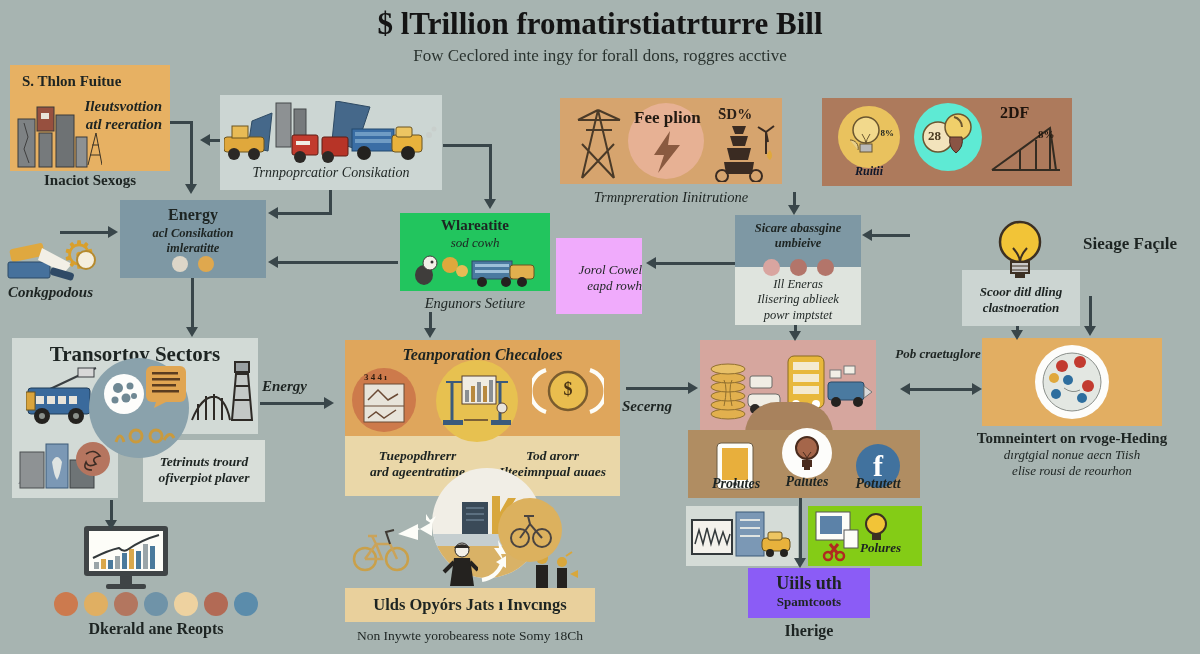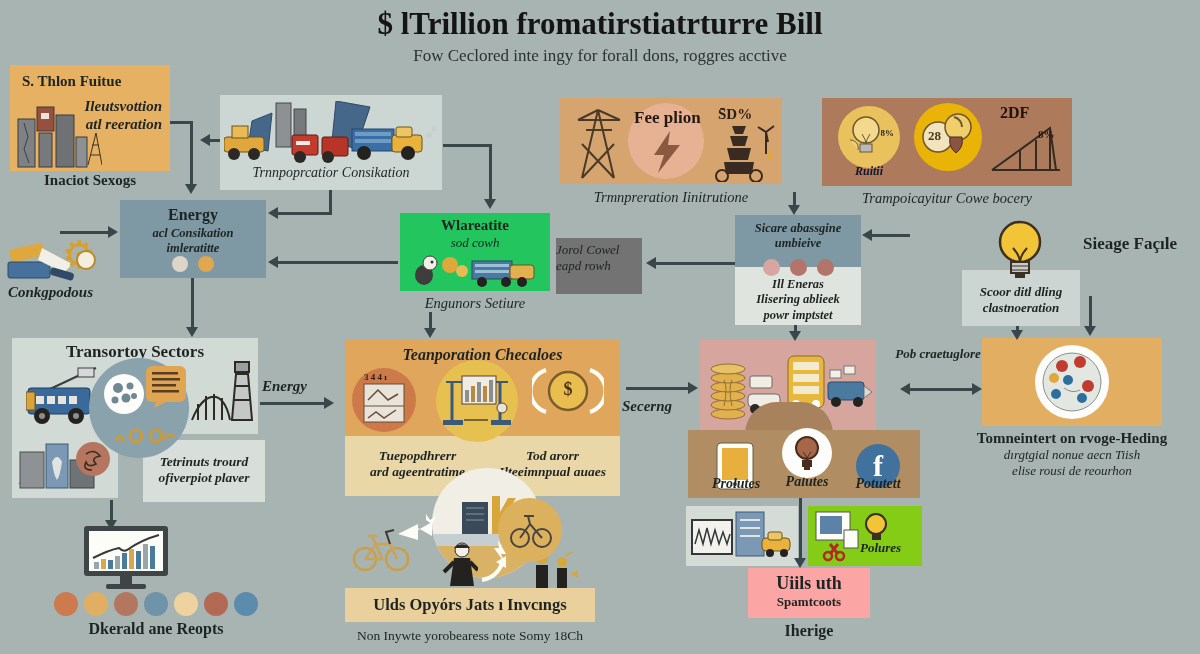--- a/index.html
+++ b/index.html
@@ -120,21 +120,21 @@
         <rect x="67" y="17" width="34" height="3" fill="#9cc0d8"></rect>
         <rect x="102" y="12" width="24" height="14" rx="3" fill="#e2b04e" stroke="#6a5420"></rect>
         <circle cx="74" cy="29" r="5" fill="#24221f"></circle>
           <circle cx="98" cy="29" r="5" fill="#24221f"></circle>
         <circle cx="114" cy="29" r="5" fill="#24221f"></circle>
       </svg>
     </div>
   </div>
   <div class="a i c" style="left:395px;top:295px;width:160px;font-size:14.5px">Engunors Setiure</div>
 
-  <div class="a i t" style="left:556px;top:238px;width:86px;height:52px;background:#737373;padding-top:4px;text-align:left;font-size:13px">
+  <div class="a i t" style="left:556px;top:238px;width:86px;height:52px;background:#f0abfc;padding-top:24px;text-align:right;font-size:13px">
     <div>Jorol Cowel</div>
     <div>eapd rowh</div>
   </div>
 
   <div class="a" style="left:560px;top:98px;width:222px;height:86px;background:#d6a46e">
     <div class="a" style="left:12px;top:6px">
       <svg width="56" height="76">
         <path d="M10 74 L26 6 L42 74 M10 74 L42 40 M42 74 L10 40 M14 26 H40 M6 16 H48 M26 6 L6 16 M26 6 L48 16" stroke="#4a3a28" stroke-width="2" fill="none"></path>
       </svg>
     </div>
@@ -164,51 +164,50 @@
     <div class="a circ" style="left:16px;top:8px;width:62px;height:62px;background:#e9c25e">
       <svg width="62" height="62">
         <circle cx="28" cy="24" r="13" fill="#f2d98c" stroke="#6a5630" stroke-width="1.5"></circle>
         <path d="M24 28 q4 6 4 10 M32 28 q-4 6 -4 10" stroke="#6a5630" fill="none"></path>
         <rect x="22" y="38" width="12" height="8" fill="#b9b9b9" stroke="#6a5630"></rect>
         <path d="M12 34 a8 8 0 0 1 8 10" stroke="#6a5630" fill="#e8cf8a"></path>
       </svg>
       <div style="position:absolute;right:6px;top:22px;font-size:9px;font-weight:bold">8%</div>
     </div>
     <div class="a i b c" style="left:16px;top:66px;width:62px;font-size:12px;color:#0f172a">Ruitii</div>
-    <div class="a circ" style="left:92px;top:5px;width:68px;height:68px;background:#eab308">
+    <div class="a circ" style="left:92px;top:5px;width:68px;height:68px;background:#5eead4">
       <svg width="68" height="68" style="position:absolute;left:0;top:0">
         <circle cx="24" cy="34" r="15" fill="#f2e3bc" stroke="#6a5630" stroke-width="1.5"></circle>
         <circle cx="44" cy="24" r="13" fill="#f0cf6a" stroke="#6a5630" stroke-width="1.5"></circle>
         <path d="M40 14 a10 10 0 0 1 8 10" stroke="#6a5630" fill="none" stroke-width="2"></path>
         <path d="M36 34 l12 0 q2 10 -6 16 q-8 -6 -6 -16z" fill="#8a5444" stroke="#4a2c22"></path>
       </svg>
       <div style="position:absolute;left:14px;top:25px;font-size:13px;font-weight:bold;color:#4a3a20">28</div>
     </div>
     <div class="b" style="position:absolute;left:178px;top:6px;font-size:16px;color:#1f140d">2DF</div>
     <div class="a" style="left:168px;top:22px">
       <svg width="76" height="56">
         <path d="M2 50 L60 8 L66 50 M2 50 H70 M30 30 V50 M46 20 V50 M60 8 L30 30 M60 8 V50" stroke="#342c22" stroke-width="2" fill="none"></path>
       </svg>
     </div>
     <div class="b" style="position:absolute;left:216px;top:30px;font-size:11px;color:#241910">8%</div>
   </div>
-  <div class="a i c" style="left:822px;top:190px;width:250px;font-size:14.5px">Trampoicayitur Cowe bocery</div>
 
   <div class="a" style="left:735px;top:215px;width:126px;height:110px;background:#dfe4de">
     <div style="position:absolute;left:0;top:0;width:126px;height:52px;background:#7e98a4"></div>
     <div class="i b c t" style="position:absolute;left:0;top:6px;width:126px;font-size:12.5px">
       <div>Sicare abassgine</div>
       <div>umbieive</div>
     </div>
     <div class="dots dots-sicage" style="position:absolute;left:0;top:44px;width:126px">
         <span class="dot" style="background: rgb(217, 165, 160);"></span>
         <span class="dot" style="background: rgb(179, 117, 106);"></span>
         <span class="dot" style="background: rgb(179, 117, 106);"></span>
       </div>
-    <div class="i c t" style="position:absolute;left:0;top:62px;width:126px;font-size:12.5px;font-weight:bold">
+    <div class="i c t" style="position:absolute;left:0;top:62px;width:126px;font-size:12.5px;font-weight:normal">
       <div>Ill Eneras</div>
       <div>Ilisering ablieek</div>
       <div>powr imptstet</div>
     </div>
   </div>
 
   <div class="a" style="left:962px;top:270px;width:118px;height:56px;background:#ccd5d2">
     <div class="i b c t" style="position:absolute;left:0;top:14px;width:118px;font-size:13px">
       <div>Scoor ditl dling</div>
       <div>clastnoeration</div>
@@ -223,21 +222,21 @@
       <line x1="19" y1="52" x2="37" y2="52" stroke="#3c3023"></line>
       <rect x="23" y="55" width="10" height="5" fill="#3c3023"></rect>
     </svg>
   </div>
 
   <div class="a" style="left:1083px;top:234px;width:114px">
     <div class="b" style="font-size:17px">Sieage Façıle</div>
   </div>
 
   <div class="a" style="left:12px;top:338px;width:246px;height:96px;background:#d2dad6">
-    <div class="b c" style="position:absolute;left:0;top:4px;width:246px;font-size:17px">Transortoy Sectors</div>
+    <div class="b c" style="position:absolute;left:0;top:4px;width:246px;font-size:21px">Transortoy Sectors</div>
     <div class="a" style="left:14px;top:28px">
       <svg width="80" height="60">
         <path d="M56 8 L22 24 M56 8 L70 2" stroke="#3a3f42" stroke-width="2" fill="none"></path>
         <rect x="52" y="2" width="16" height="9" fill="#d8d8d8" stroke="#3a3f42"></rect>
         <rect x="2" y="22" width="62" height="26" rx="3" fill="#3a6a9c" stroke="#1f3c58"></rect>
         <rect x="10" y="30" width="8" height="8" fill="#e8e4da"></rect>
           <rect x="21" y="30" width="8" height="8" fill="#e8e4da"></rect>
         <rect x="32" y="30" width="8" height="8" fill="#e8e4da"></rect>
           <rect x="43" y="30" width="8" height="8" fill="#e8e4da"></rect>
         <rect x="0" y="26" width="9" height="18" fill="#d9a43c" stroke="#6a5420"></rect>
@@ -468,21 +467,21 @@
       <path d="M22 38 l8 10 M30 38 l-8 10" stroke="#b02a20" stroke-width="3"></path>
       <circle cx="20" cy="50" r="4" fill="none" stroke="#b02a20" stroke-width="2.5"></circle>
       <circle cx="32" cy="50" r="4" fill="none" stroke="#b02a20" stroke-width="2.5"></circle>
       <rect x="36" y="24" width="14" height="18" fill="#fdfdf8" stroke="#555"></rect>
       <circle cx="68" cy="18" r="10" fill="#f2c437" stroke="#3c3023" stroke-width="2"></circle>
       <rect x="64" y="28" width="9" height="6" fill="#3c3023"></rect>
     </svg>
     <div class="i b" style="position:absolute;left:52px;top:34px;font-size:13px">Polures</div>
   </div>
 
-  <div class="a c" style="left:748px;top:568px;width:122px;height:50px;background:#fca5a5">
+  <div class="a c" style="left:748px;top:568px;width:122px;height:50px;background:#8b5cf6">
     <div class="b" style="font-size:18px;margin-top:5px">Uiils uth</div>
     <div class="b" style="font-size:13px">Spamtcoots</div>
   </div>
   <div class="a b c" style="left:754px;top:622px;width:110px;font-size:16px">Iherige</div>
 
   <div class="a" style="left:80px;top:526px">
     <svg width="92" height="66">
       <rect x="4" y="0" width="84" height="50" rx="3" fill="#3f4446"></rect>
       <rect x="9" y="5" width="74" height="40" fill="#fdfdf8"></rect>
       <rect x="14" y="36" width="5" height="7" fill="#9aa5a8"></rect>

